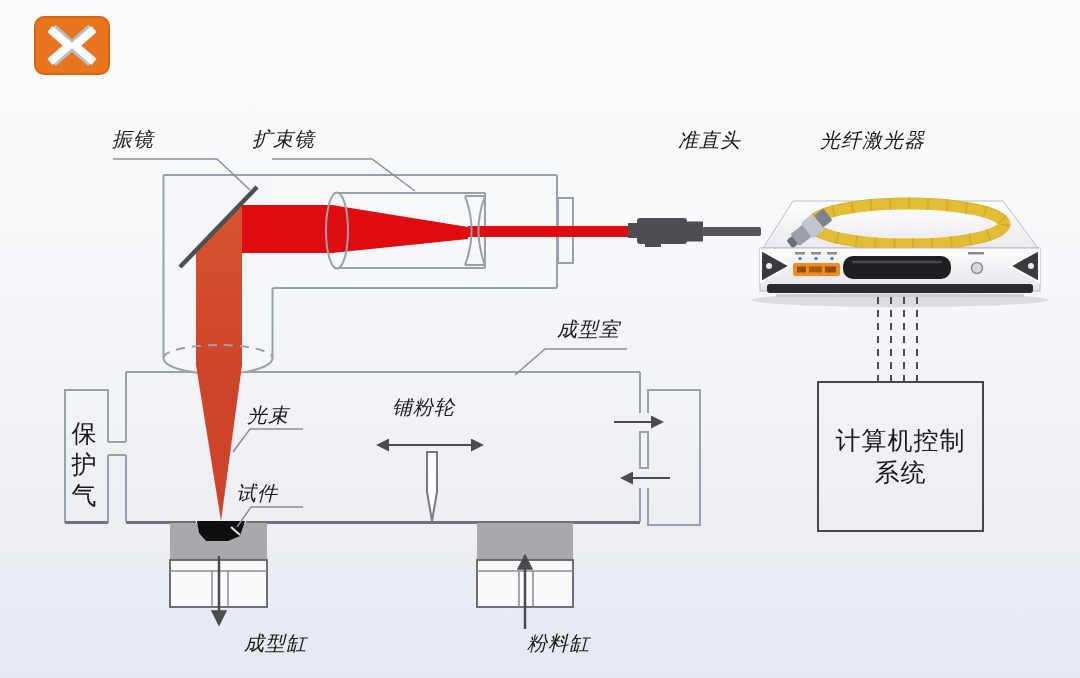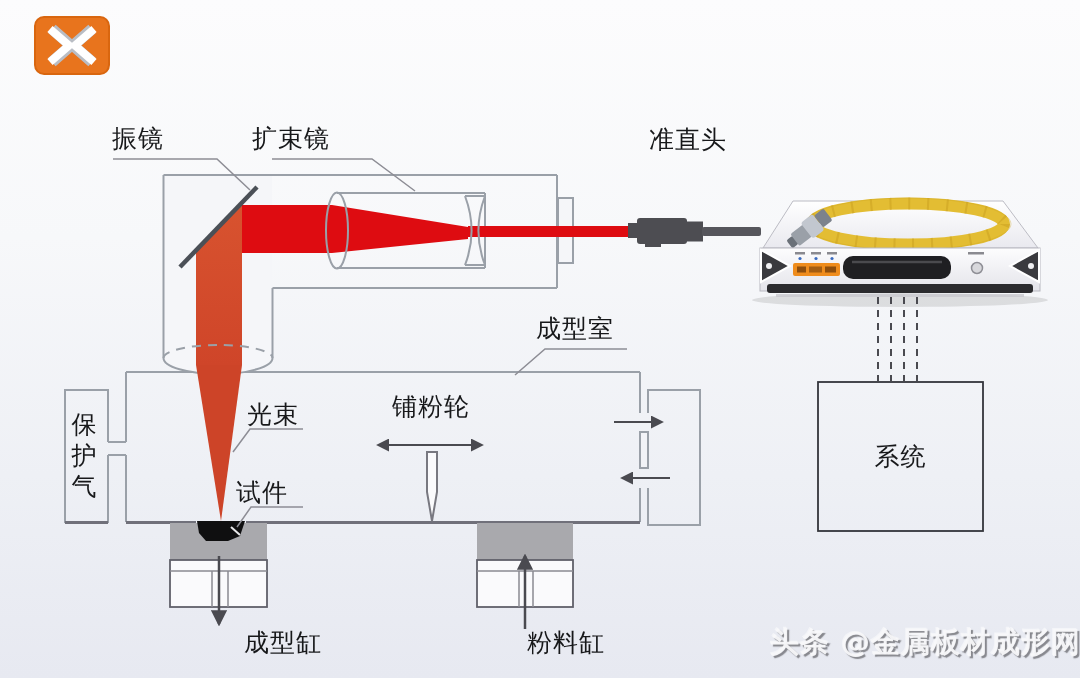--- a/index.html
+++ b/index.html
@@ -6,38 +6,39 @@
   #stage{
     position:relative;
     width:1080px;height:678px;
     overflow:hidden;
     background:linear-gradient(180deg,#fcfcfd 0%,#f7f8fa 35%,#eef0f5 70%,#e7e9f1 100%);
     font-family:"DejaVu Sans","Liberation Sans",sans-serif;
   }
   #diagram-svg{position:absolute;left:0;top:0;}
   .lbl{
     position:absolute;
-    font-size:25px;
+    font-size:20px;
     font-weight:500;
     color:#17181a;
     letter-spacing:1px;
     white-space:nowrap;
     line-height:26px;
+    font-style:italic;
   }
   .vlbl{
     position:absolute;
     font-size:25px;
     font-weight:500;
     color:#17181a;
     width:28px;
     word-break:break-all;
     text-align:center;
     white-space:normal;
   }
-  .vlbl.gas{left:70px;top:409px;line-height:31px;}
+  .vlbl.gas{left:70px;top:420px;line-height:31px;font-family:Liberation Mono, monospace;}
   .vlbl.purifier{left:701px;top:391px;line-height:30px;}
   #control-box-label{
     position:absolute;left:818px;top:382px;width:165px;height:149px;
     display:flex;flex-direction:column;align-items:center;justify-content:center;
     font-size:25px;font-weight:500;color:#17181a;letter-spacing:1px;line-height:32px;
   }
   #watermark{
     position:absolute;left:770px;top:623px;
     font-size:29px;font-weight:bold;letter-spacing:1px;
     color:rgba(248,248,250,0.95);
@@ -271,37 +272,38 @@
         <path d="M50,29 L69,45.5 L50,62" stroke="#ffffff" stroke-width="8"></path>
         <path d="M94,29 L75,45.5 L94,62" stroke="#ffffff" stroke-width="8"></path>
       </g>
     </g>
   </svg>
 
   <div class="lbl" style="left:112px;top:126px;">振镜</div>
 
   <div class="lbl" style="left:252px;top:126px;">扩束镜</div>
 
-  <div class="lbl" style="left:649px;top:127px;">准直头</div>
-
-
-  <div class="lbl" style="left:536px;top:316px;">成型室</div>
+  <div class="lbl" style="left:678px;top:127px;">准直头</div>
+
+  <div class="lbl" style="left:820px;top:127px;">光纤激光器</div>
+
+  <div class="lbl" style="left:557px;top:316px;">成型室</div>
 
   <div class="lbl" style="left:247px;top:402px;">光束</div>
 
   <div class="lbl" style="left:236px;top:480px;">试件</div>
 
   <div class="lbl" style="left:392px;top:394px;">铺粉轮</div>
 
   <div class="vlbl gas">保护气</div>
 
 
   <div id="control-box-label">
+    <span>计算机控制</span>
     <span>系统</span>
   </div>
 
   <div class="lbl" style="left:244px;top:630px;">成型缸</div>
 
   <div class="lbl" style="left:527px;top:630px;">粉料缸</div>
 
-  <div id="watermark">头条 @金属板材成形网</div>
 
 </div>
 
 </body></html>

